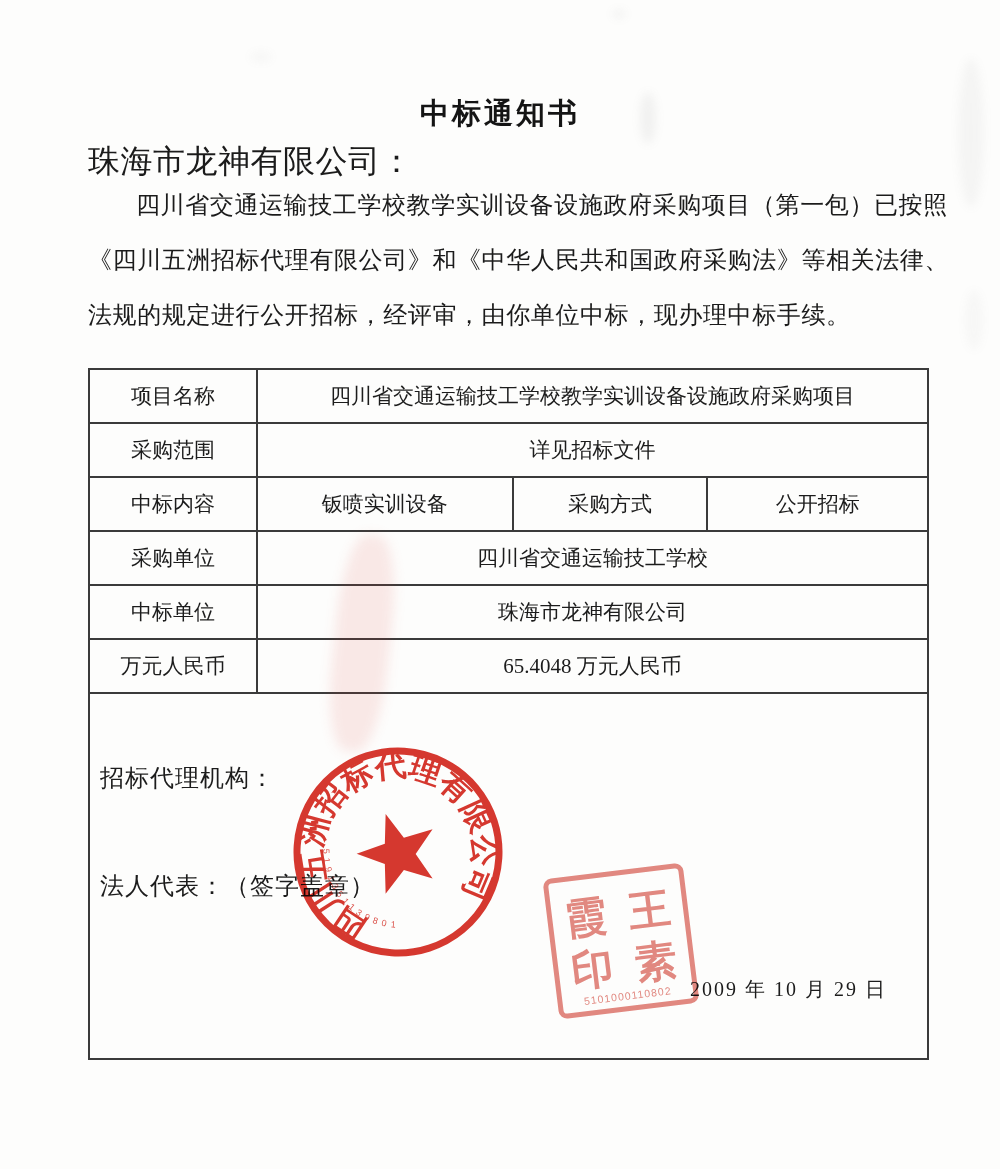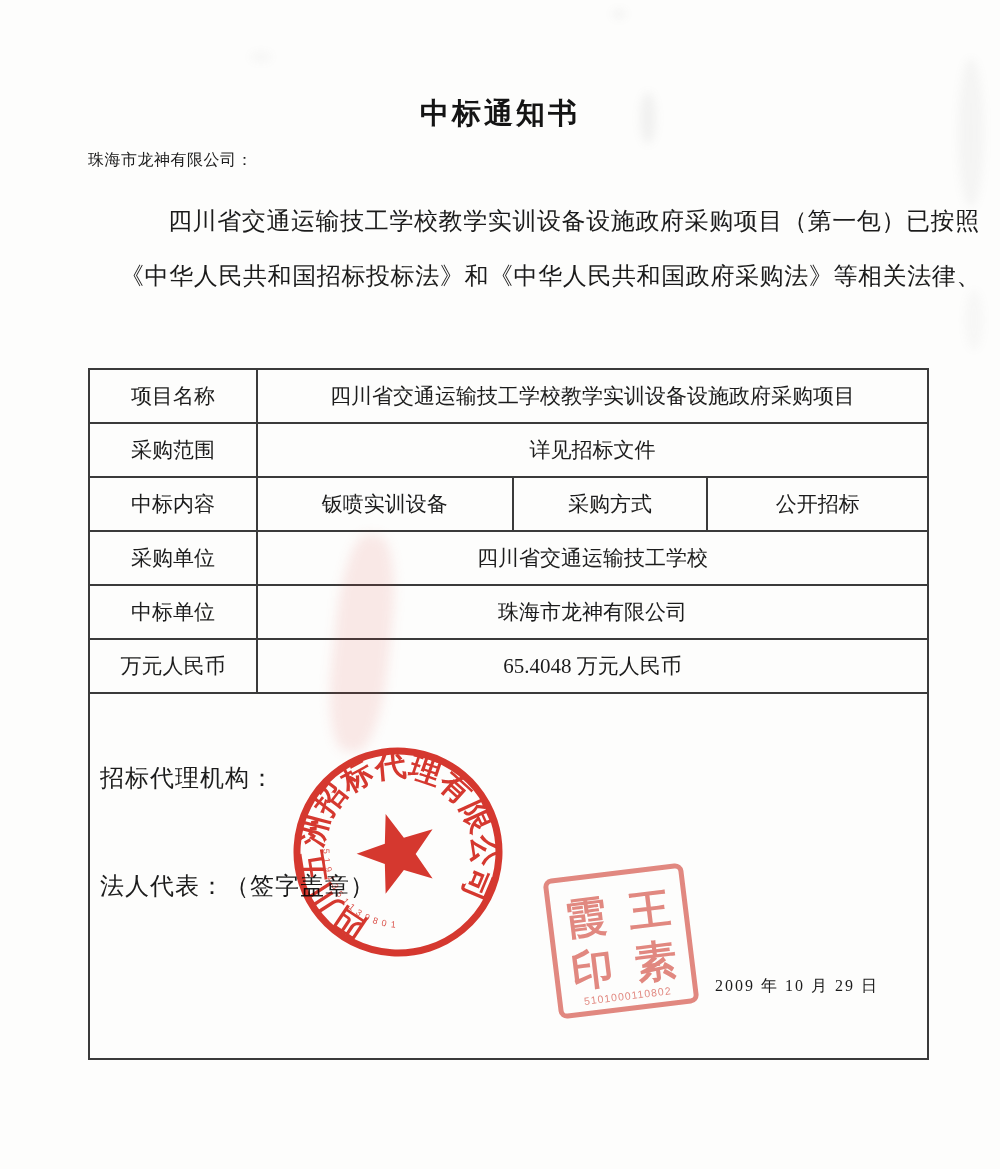--- a/index.html
+++ b/index.html
@@ -17,32 +17,31 @@
     top: 94px; left: 0; width: 1000px;
     text-align: center;
     font-family: "Liberation Sans", sans-serif;
     font-weight: bold;
     font-size: 29px;
     letter-spacing: 3px;
     color: #141414;
   }
   .addressee {
     position: absolute;
-    top: 150px; left: 88px;
-    font-size: 16px;
+    top: 140px; left: 88px;
+    font-size: 32px;
     letter-spacing: 0.5px;
     text-align: center;
   }
   .para {
     position: absolute;
-    top: 194px; left: 88px; width: 844px;
+    top: 178px; left: 88px; width: 844px;
     font-size: 24px;
     line-height: 55px;
     letter-spacing: 0.6px;
-    margin-left: 32px;
   }
   .pline { display: block; white-space: nowrap; }
   .pline.indent { text-indent: 48px; }
 
   table.tbl {
     position: absolute;
     top: 368px; left: 88px;
     width: 841px;
     border-collapse: collapse;
     table-layout: fixed;
@@ -66,22 +65,22 @@
     position: absolute;
     left: 10px;
     font-size: 24px;
     letter-spacing: 1px;
     white-space: nowrap;
   }
   .sig-agency { top: 68px; }
   .sig-legal  { top: 176px; }
   .sig-date {
     position: absolute;
-    right: 48px; top: 282px;
-    font-size: 16px;
+    right: 40px; top: 282px;
+    font-size: 20px;
     letter-spacing: 2px;
     white-space: nowrap;
   }
 
   .seal { position: absolute; mix-blend-mode: multiply; }
   .seal-round {
     left: 288px; top: 742px;
     width: 220px; height: 220px;
     opacity: 0.93;
   }
@@ -118,21 +117,22 @@
 <body>
 
 <div class="page">
 
   <div class="title">中标通知书</div>
 
   <div class="addressee">珠海市龙神有限公司：</div>
 
   <div class="para">
     <span class="pline indent">四川省交通运输技工学校教学实训设备设施政府采购项目（第一包）已按照</span>
-    <span class="pline">《中华人民共和国招标投标法》和《中华人民共和国政府采购法》等相关法律、</span>
+    <span class="pline">《四川五洲招标代理有限公司》和《中华人民共和国政府采购法》等相关法律、</span>
+    <span class="pline">法规的规定进行公开招标，经评审，由你单位中标，现办理中标手续。</span>
   </div>
 
   <table class="tbl">
     <colgroup>
       <col style="width:20%">
         <col style="width:30.5%">
         <col style="width:23.2%">
         <col style="width:26.3%">
     </colgroup>
     <tbody>

